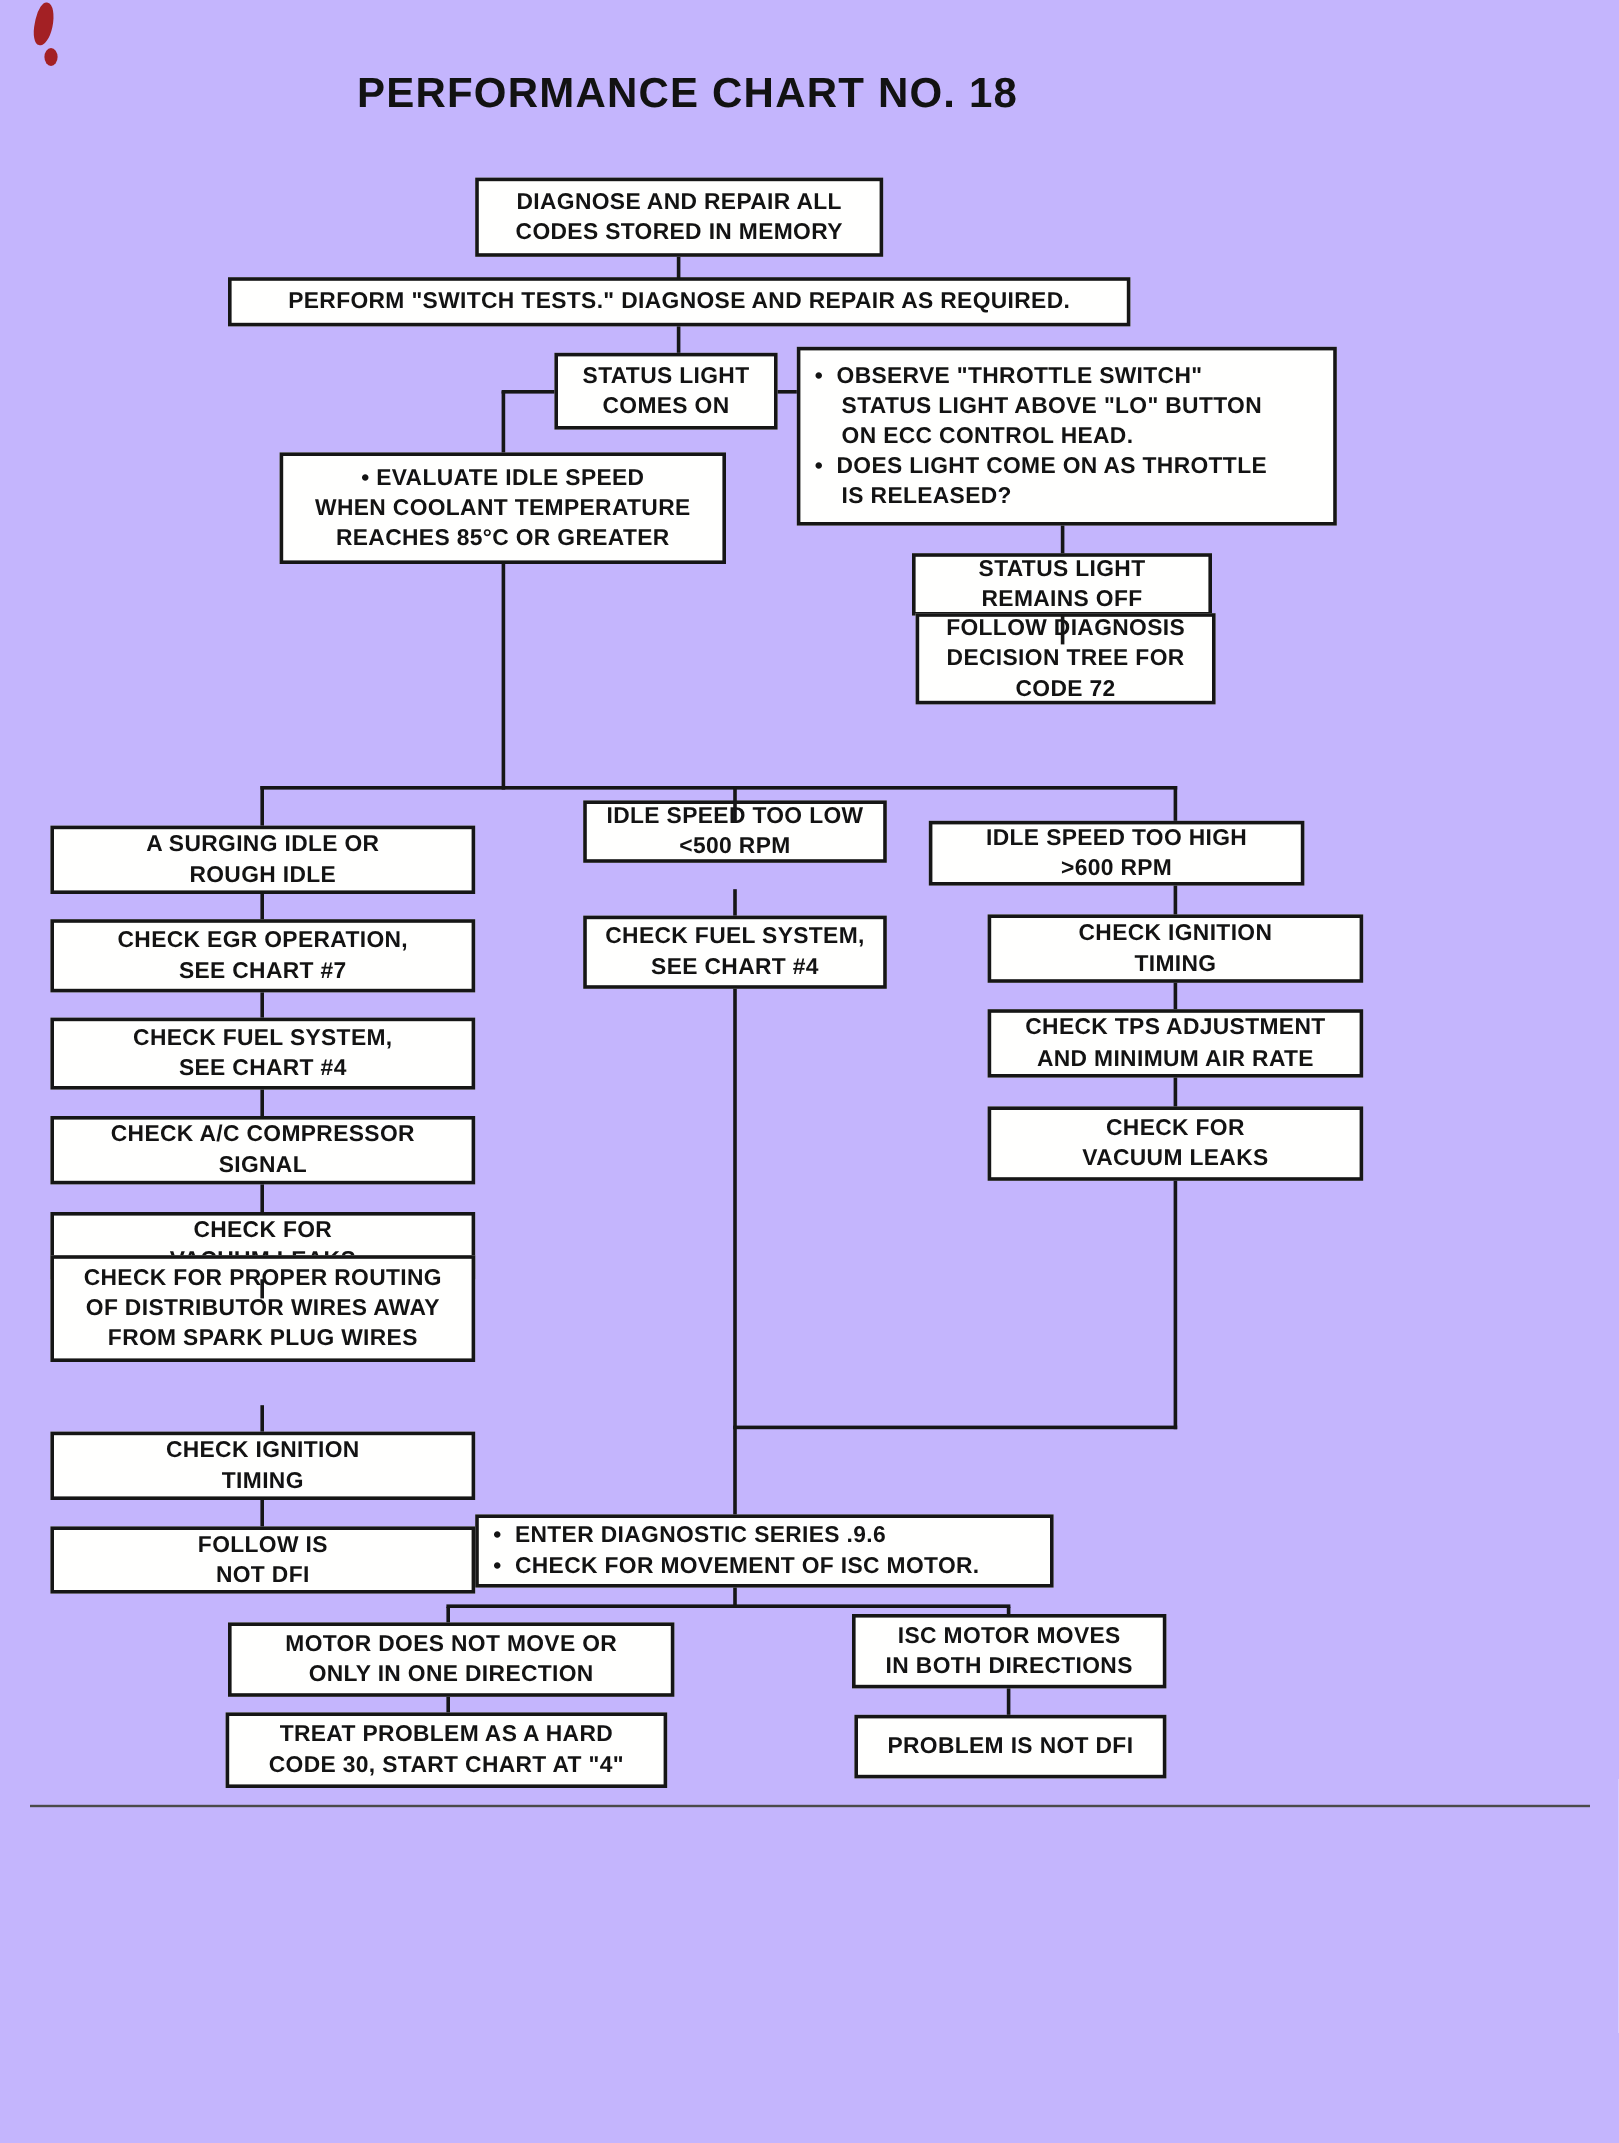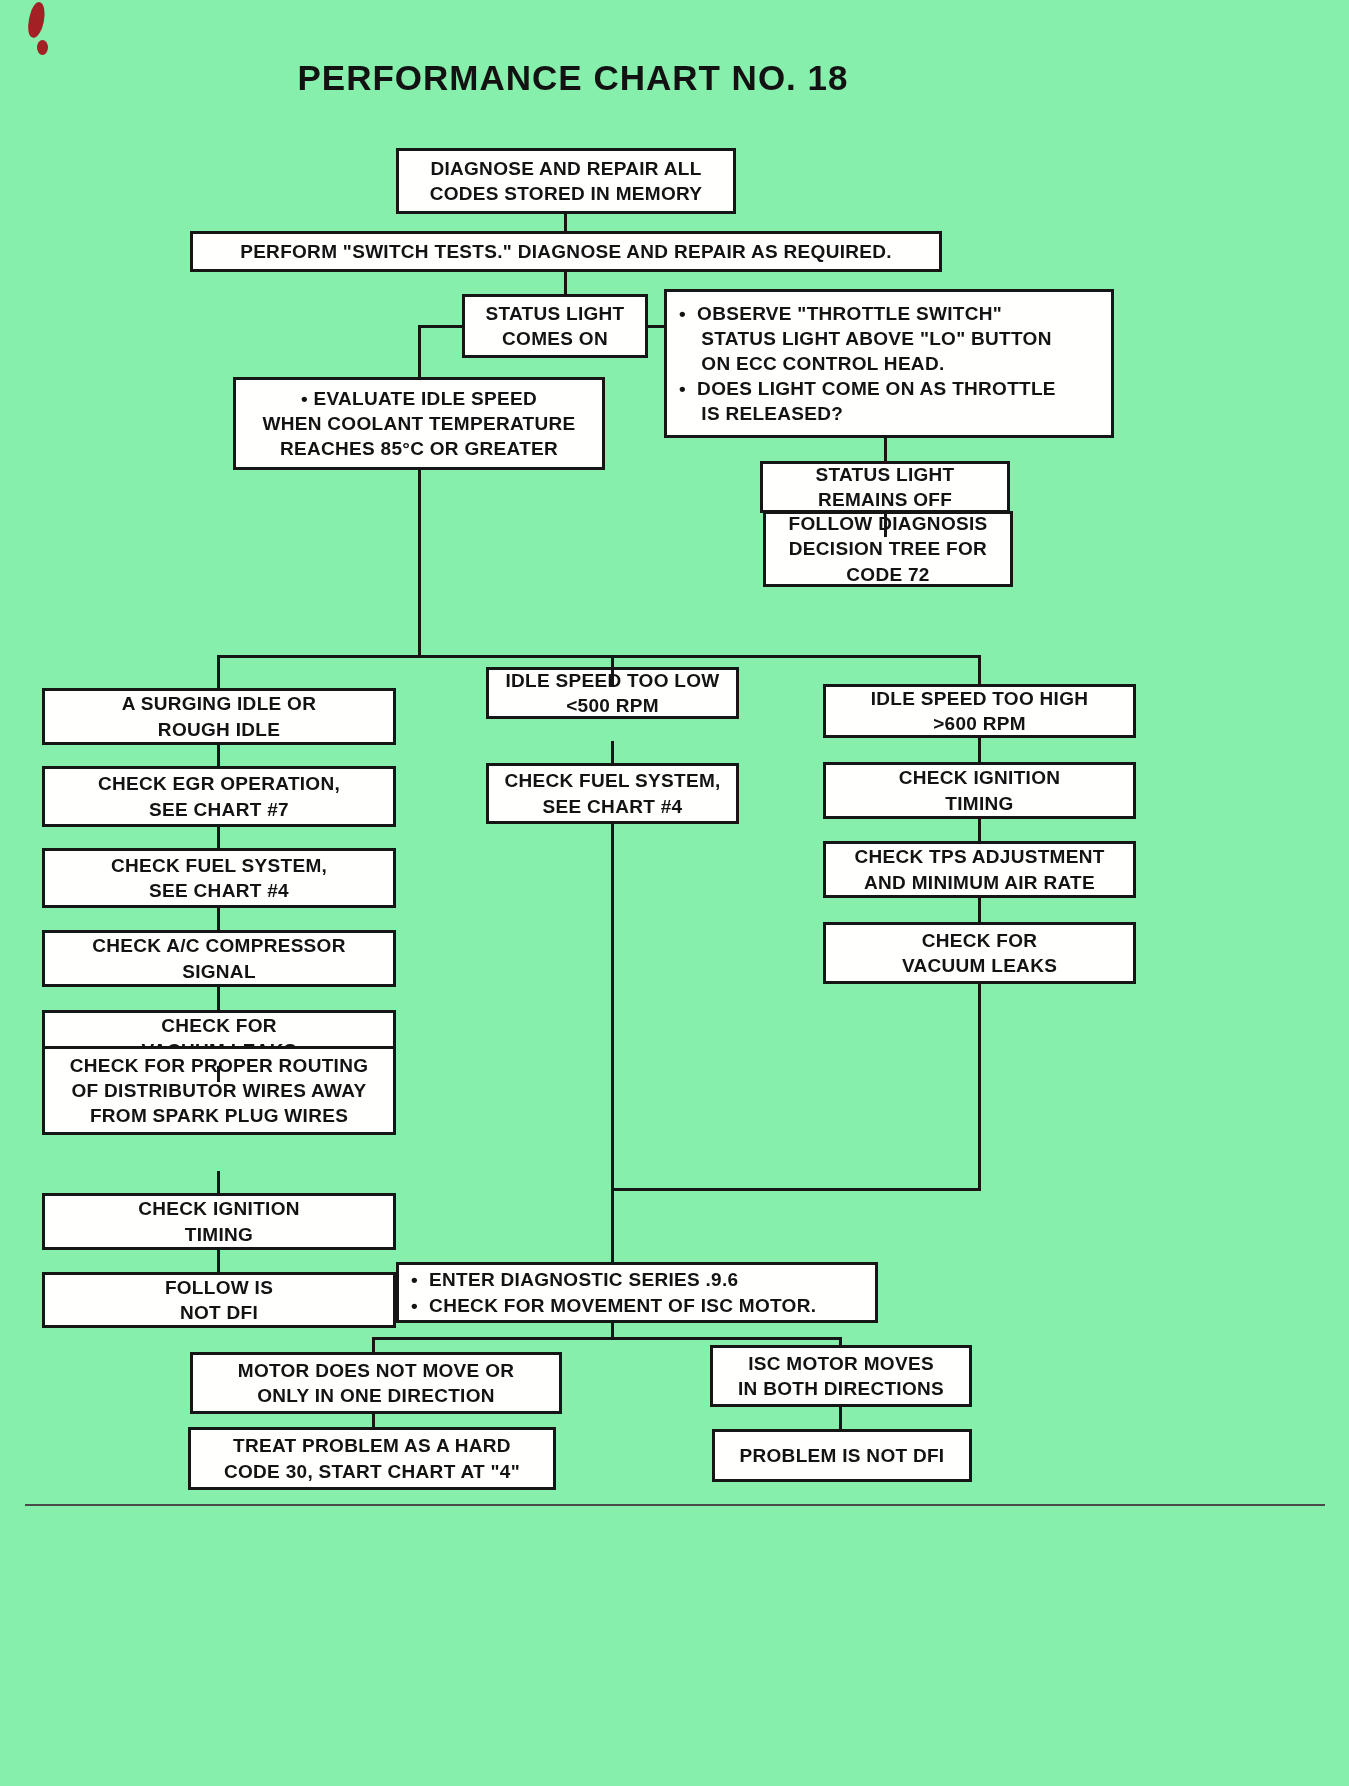--- a/index.html
+++ b/index.html
@@ -4,21 +4,21 @@
 <style>
   html, body {
     margin: 0;
     padding: 0;
     background: #ffffff;
   }
   .page {
     position: relative;
     width: 1349px;
     height: 1786px;
-    background: #86efac;
+    background: #c4b5fd;
     font-family: "Liberation Sans", sans-serif;
     color: #131313;
     overflow: hidden;
   }
   .title {
     position: absolute;
     left: 273px;
     top: 58px;
     width: 600px;
     text-align: center;
@@ -112,21 +112,21 @@
   <div class="node" style="left:42px;top:1193px;width:354px;height:57px">CHECK IGNITION
 TIMING</div>
   <div class="node" style="left:42px;top:1272px;width:354px;height:56px">FOLLOW IS
 NOT DFI</div>
 
   <div class="node" style="left:486px;top:667px;width:253px;height:52px">IDLE SPEED TOO LOW
 &lt;500 RPM</div>
   <div class="node" style="left:486px;top:763px;width:253px;height:61px">CHECK FUEL SYSTEM,
 SEE CHART #4</div>
 
-  <div class="node" style="left:823px;top:684px;width:313px;height:54px">IDLE SPEED TOO HIGH
+  <div class="node" style="left:774px;top:684px;width:313px;height:54px">IDLE SPEED TOO HIGH
 &gt;600 RPM</div>
   <div class="node" style="left:823px;top:762px;width:313px;height:57px">CHECK IGNITION
 TIMING</div>
   <div class="node" style="left:823px;top:841px;width:313px;height:57px">CHECK TPS ADJUSTMENT
 AND MINIMUM AIR RATE</div>
   <div class="node" style="left:823px;top:922px;width:313px;height:62px">CHECK FOR
 VACUUM LEAKS</div>
 
   <div class="node la" style="left:396px;top:1262px;width:482px;height:61px">•  ENTER DIAGNOSTIC SERIES .9.6
 •  CHECK FOR MOVEMENT OF ISC MOTOR.</div>

